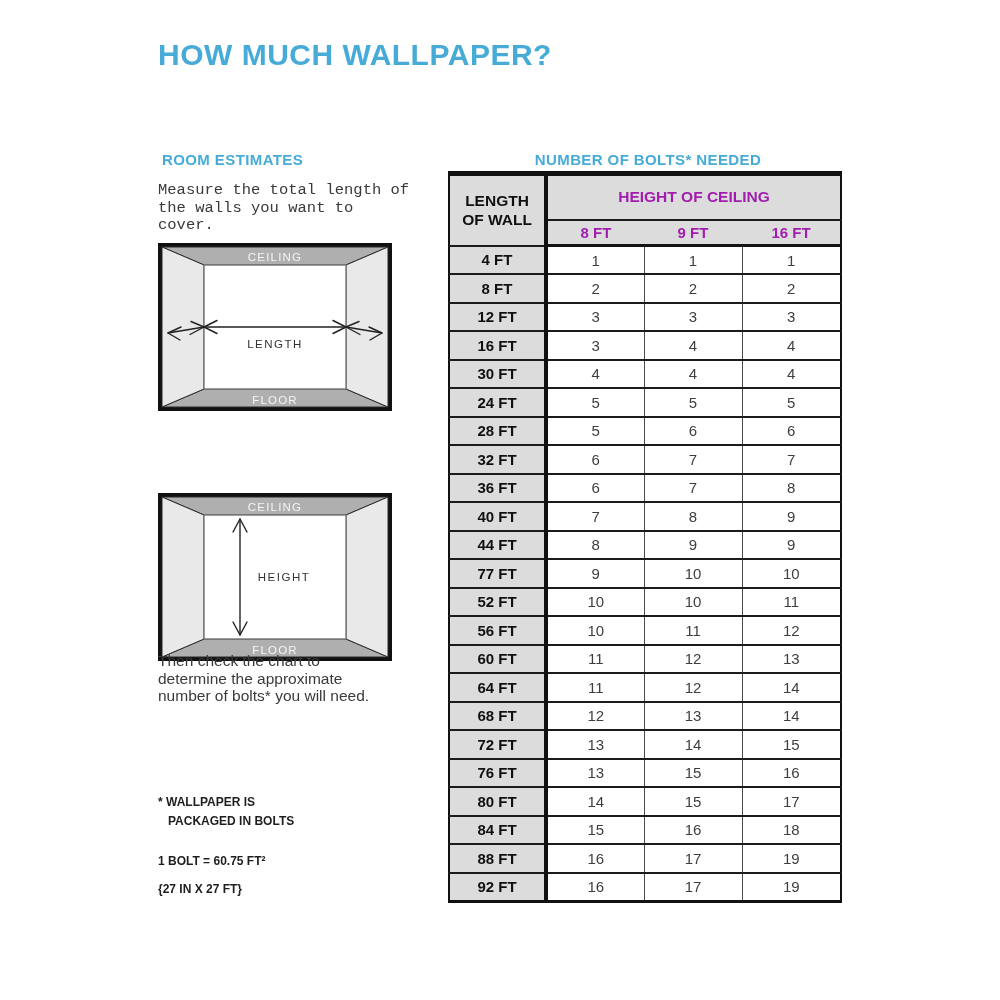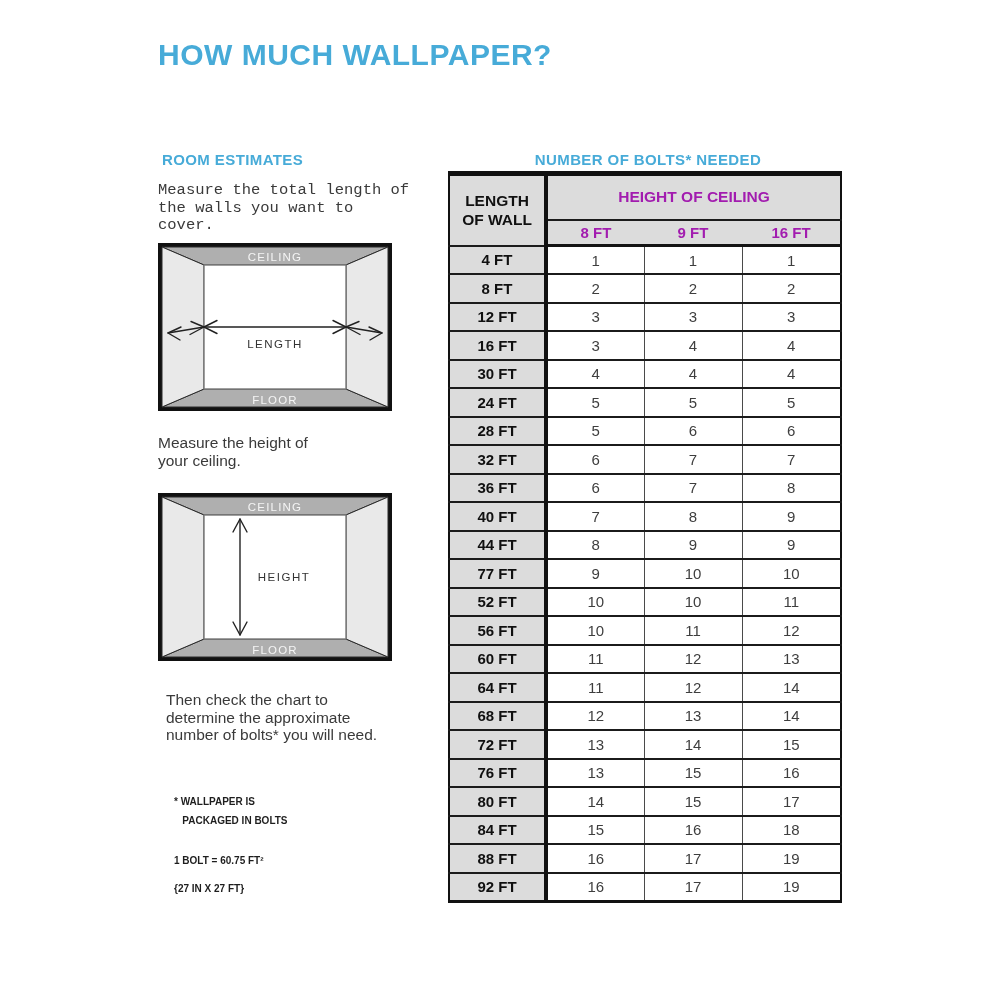--- a/index.html
+++ b/index.html
@@ -23,24 +23,24 @@
     margin:4px;font-size:15px;font-weight:bold;letter-spacing:.4px;color:var(--accent);
   }
   #room-heading{position:absolute;left:158px;top:147px;}
   #table-heading{position:absolute;left:448px;top:147px;width:392px;text-align:center;}
   .step{
     position:absolute;left:158px;width:260px;margin:0;
     font-size:15.5px;line-height:17.5px;color:#3a3a3a;white-space:pre-line;
   }
   #step1{top:182px;font-family:Liberation Mono, monospace;}
   #step2{top:434px;}
-  #step3{top:691px;margin-left:8px;}
+  #step3{top:652px;}
   .note{
-    position:absolute;left:174px;width:260px;margin:0;font-weight:bold;
-    font-size:10px;line-height:18.5px;color:#1e1e1e;white-space:pre-line;
+    position:absolute;left:158px;width:260px;margin:0;font-weight:bold;
+    font-size:12px;line-height:18.5px;color:#1e1e1e;white-space:pre-line;
   }
   #footnote{top:793px;}
   #boltsize{top:847px;line-height:28px;}
   .diagram{position:absolute;left:158px;width:234px;height:168px;}
   #diagram1{top:243px;}
   #diagram2{top:493px;}
   .diagram svg{display:block;width:234px;height:168px;}
   .diag-band-label{
     font-family:"Liberation Sans", sans-serif;font-size:11.5px;letter-spacing:1.2px;fill:#f5f5f5;
   }
@@ -106,22 +106,20 @@
         <path class="arrow" d="M188,84 L224,90"></path>
         <path class="arrow" d="M211,84 L224,90 L212,97"></path>
         <path class="arrow" d="M201,78.5 L188,84 L202,91.5"></path>
       </g>
       <text class="diag-band-label" x="117" y="17.5" text-anchor="middle">CEILING</text>
       <text class="diag-band-label" x="117" y="160.5" text-anchor="middle">FLOOR</text>
       <text class="diag-dim-label" x="117" y="105" text-anchor="middle">LENGTH</text>
     </svg>
   </div>
 
-  <p class="step" id="step2">Measure the height of
-your ceiling.</p>
 
   <div class="diagram" id="diagram2">
     <svg viewBox="0 0 234 168">
       <rect x="2" y="2" width="230" height="164" fill="#ffffff" stroke="#111" stroke-width="4"></rect>
       <polygon class="face" points="4,4 230,4 188,22 46,22" style="fill:var(--ceiling-floor-gray)"></polygon>
       <polygon class="face" points="4,164 230,164 188,146 46,146" style="fill:var(--ceiling-floor-gray)"></polygon>
       <polygon class="face" points="4,4 46,22 46,146 4,164" style="fill:var(--wall-gray)"></polygon>
       <polygon class="face" points="230,4 188,22 188,146 230,164" style="fill:var(--wall-gray)"></polygon>
       <rect x="46" y="22" width="142" height="124" fill="#ffffff" stroke="#777" stroke-width="1.4"></rect>
       <g>

